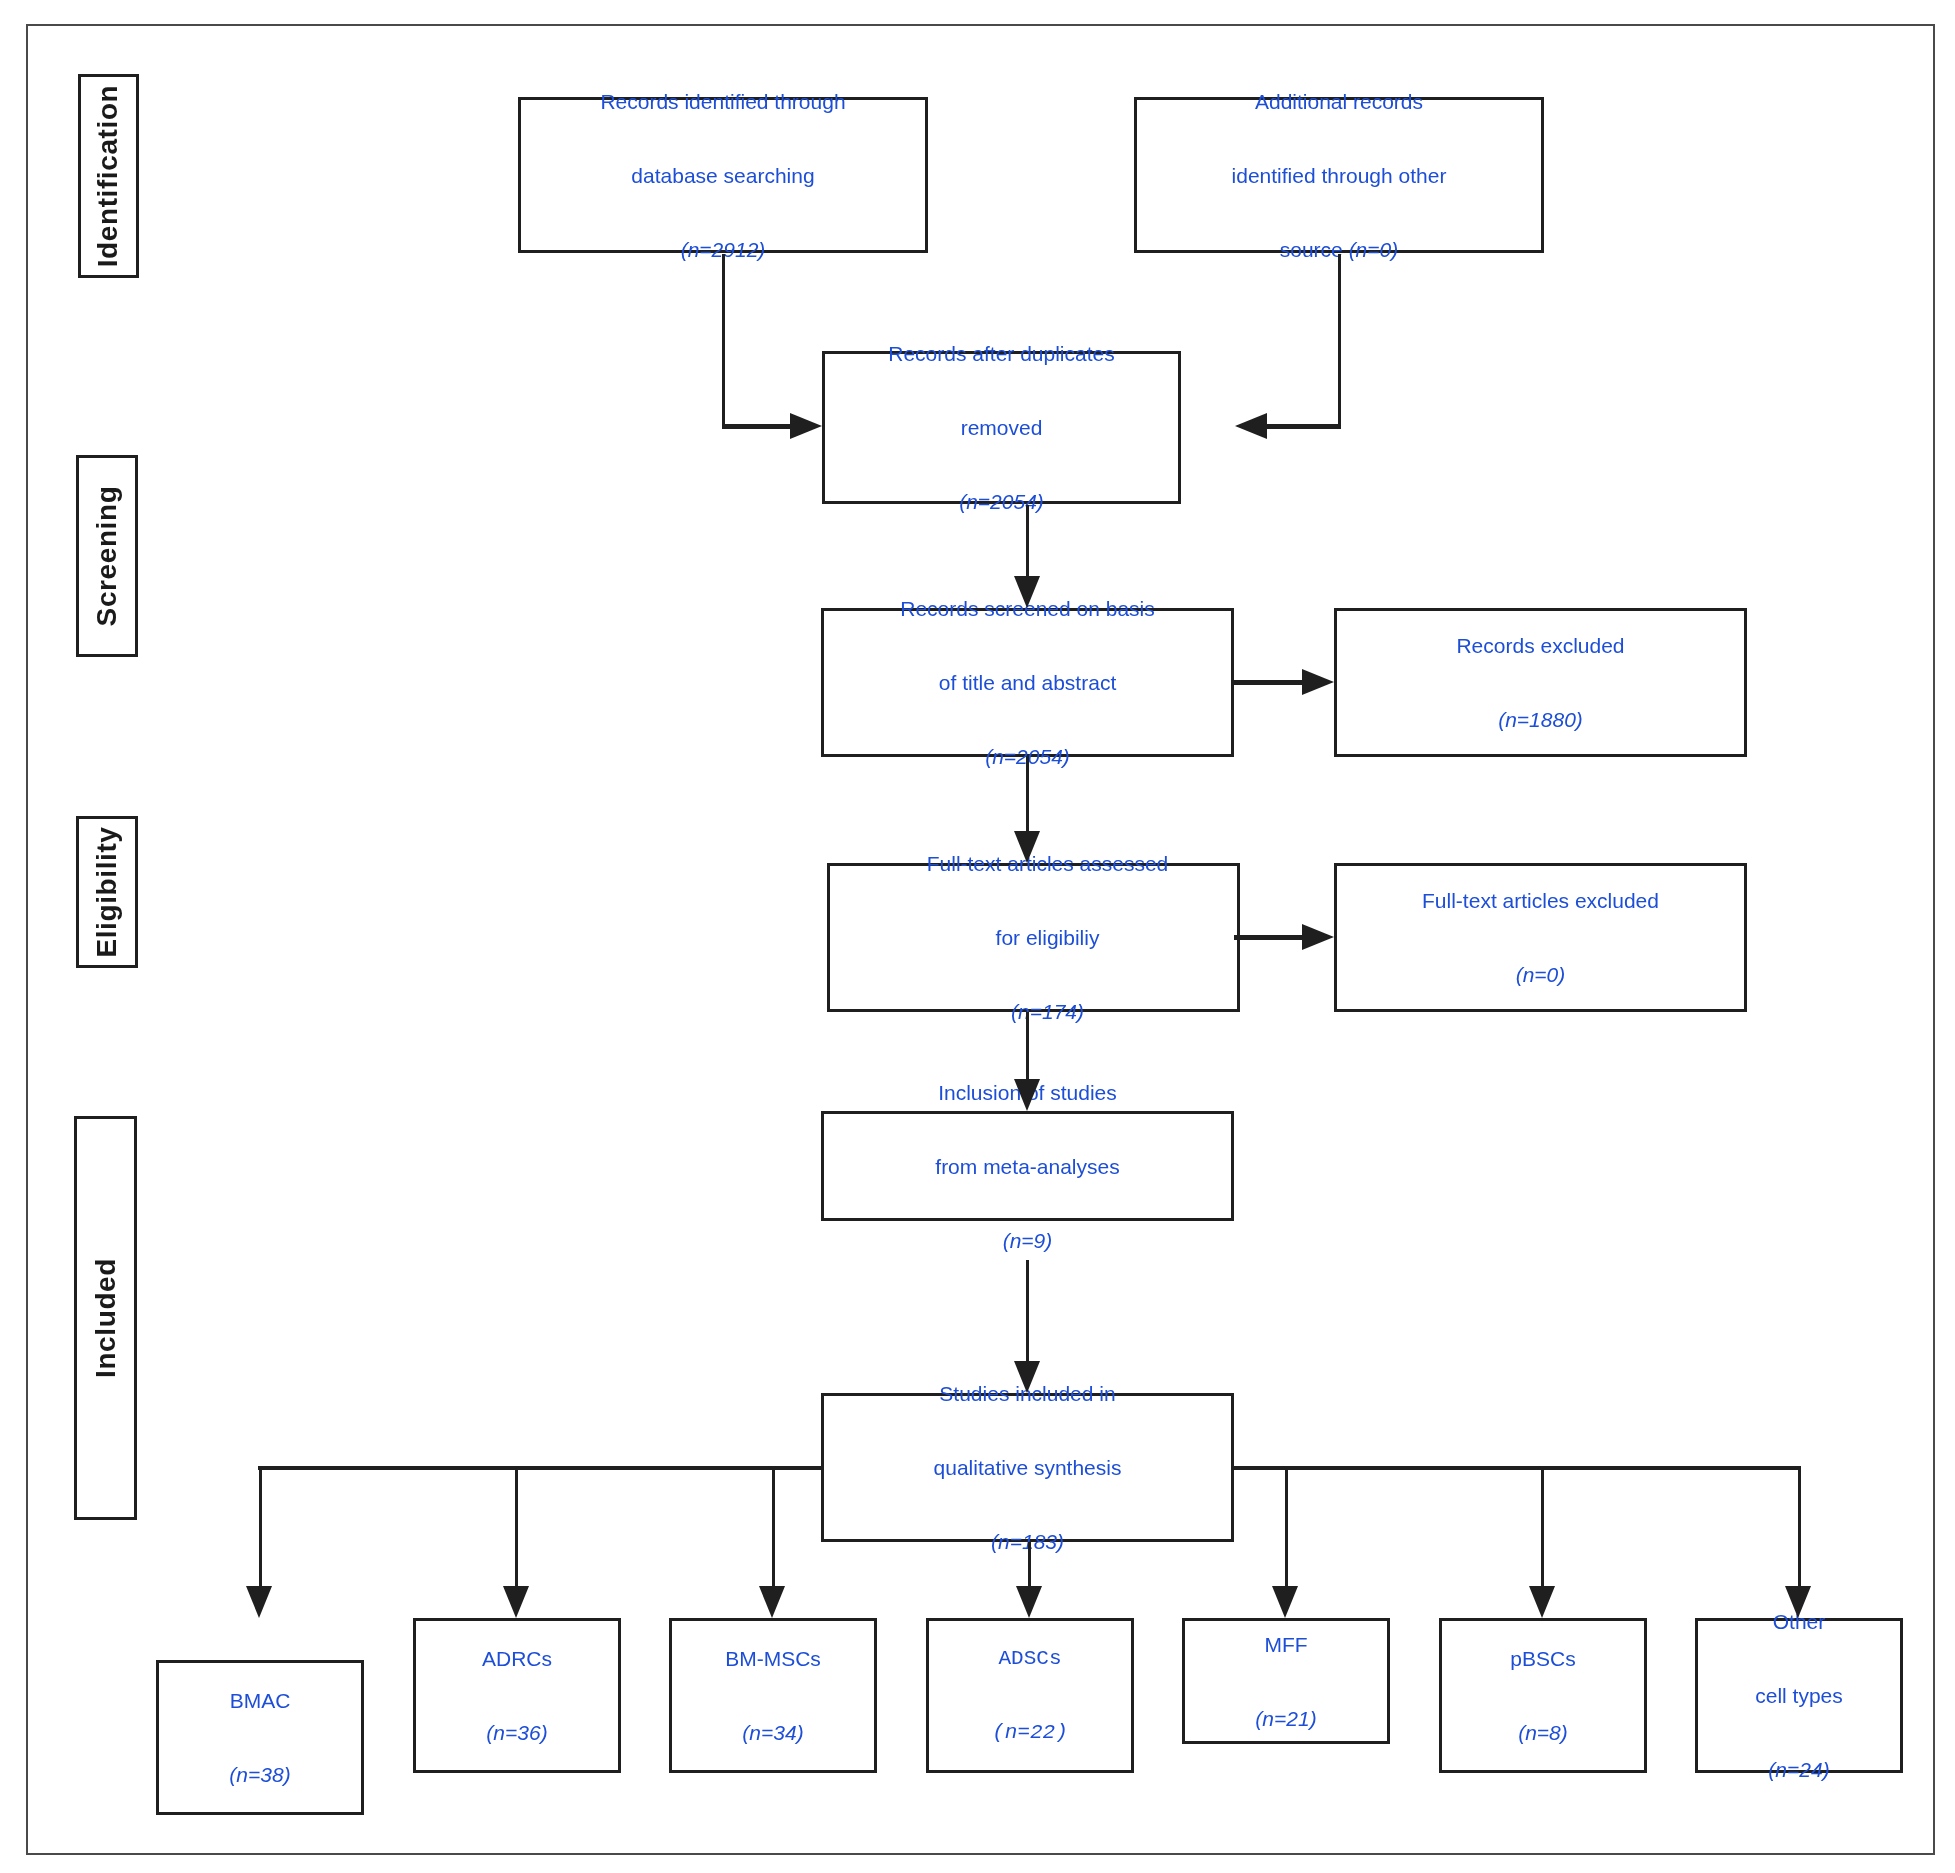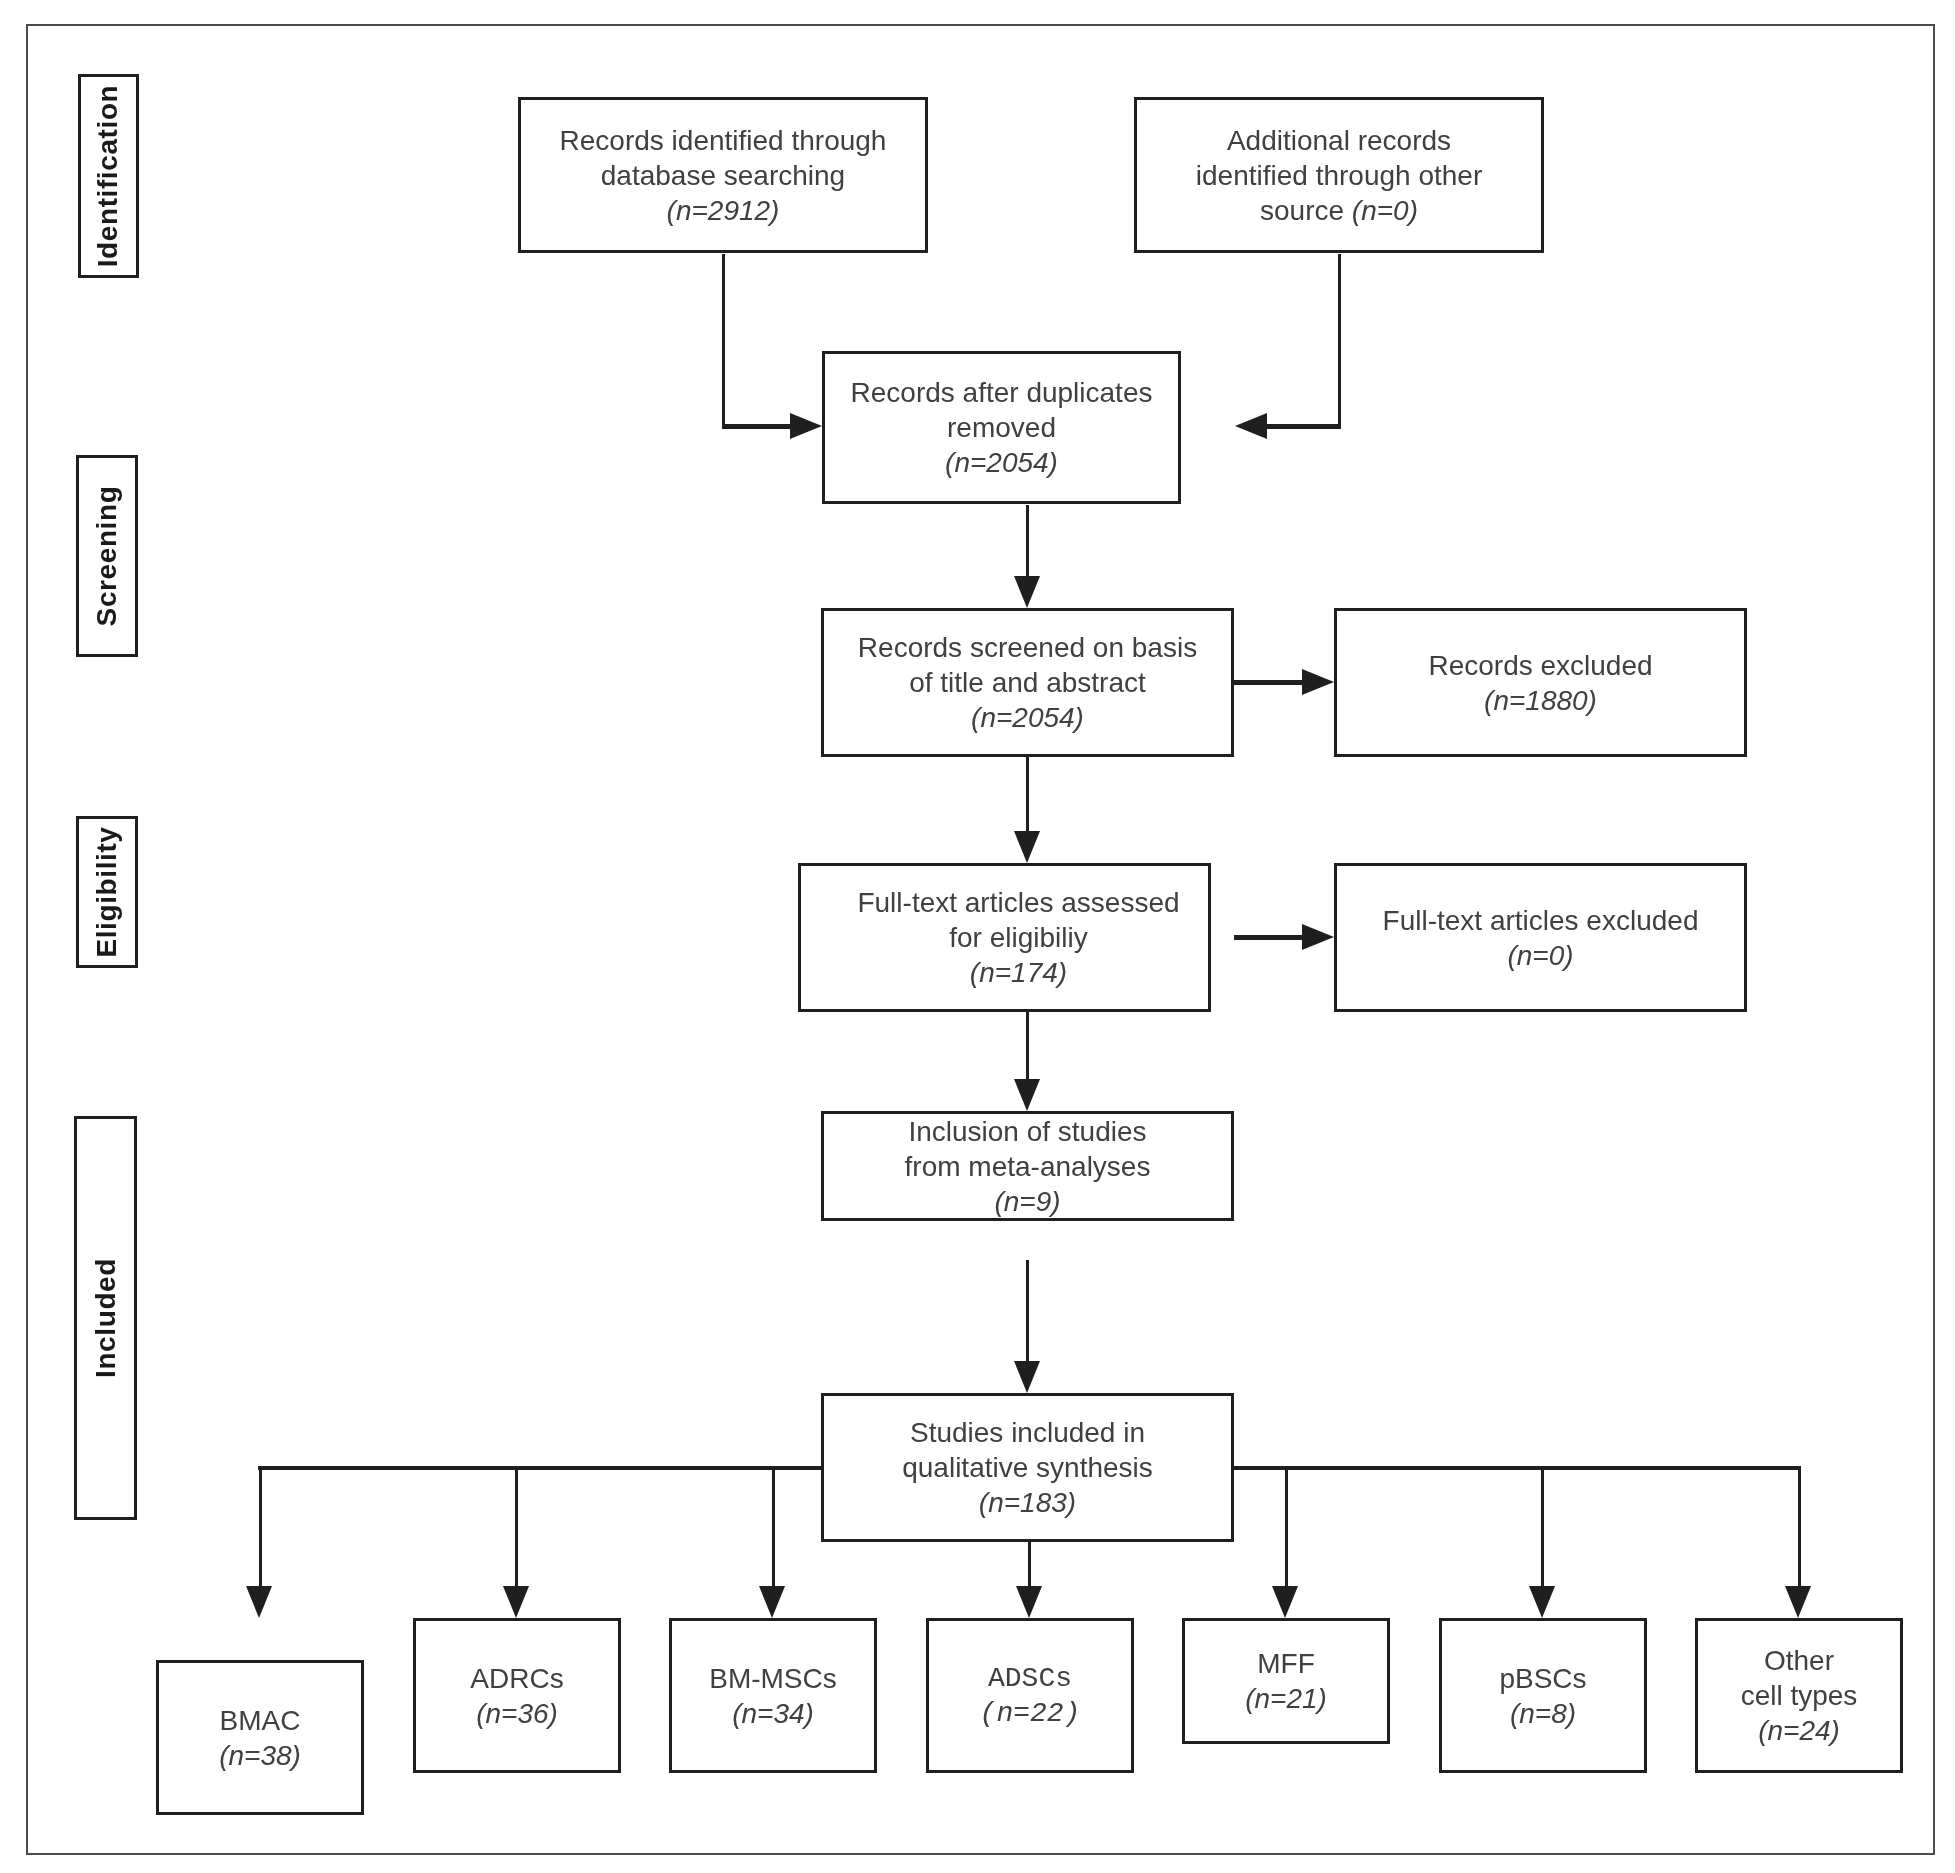--- a/index.html
+++ b/index.html
@@ -13,21 +13,21 @@
   }
   .frame{
     position:absolute;left:26px;top:23.6px;width:1905px;height:1827px;
     border:2.4px solid #4a4a4a;background:transparent;
   }
   
   .box{
     position:absolute;box-sizing:border-box;
     background:#ffffff;border:3.5px solid #1f1f1f;
     display:flex;flex-direction:column;justify-content:center;align-items:center;
-    text-align:center;font-size:28px;line-height:35px;color:#404040;
+    text-align:center;font-size:21px;line-height:35px;color:#1d4ed8;gap:39px;
   }
   .box .line{white-space:nowrap;}
   .it{font-style:italic;}
   
   .slabel{
     position:absolute;box-sizing:border-box;
     background:#ffffff;border:3px solid #1f1f1f;
     display:flex;align-items:center;justify-content:center;
   }
   .slabel span{
@@ -45,21 +45,21 @@
   .ah-left{position:absolute;width:0;height:0;
     border-top:13.6px solid transparent;border-bottom:13.6px solid transparent;
     border-right:32px solid #1f1f1f;}
 
   
   #b-records-identified{left:518px;top:97px;width:410px;height:156px;}
   #b-additional-records{left:1134px;top:97px;width:410px;height:156px;}
   #b-duplicates-removed{left:822px;top:351px;width:359px;height:153px;}
   #b-records-screened{left:821px;top:608px;width:413px;height:149px;}
   #b-records-excluded{left:1334px;top:608px;width:413px;height:149px;}
-  #b-fulltext-assessed{left:798px;top:863px;width:413px;height:149px;padding-left:28px;}
+  #b-fulltext-assessed{left:827px;top:863px;width:413px;height:149px;padding-left:28px;}
   #b-fulltext-excluded{left:1334px;top:863px;width:413px;height:149px;}
   #b-inclusion-meta{left:821px;top:1111px;width:413px;height:110px;}
   #b-studies-included{left:821px;top:1393px;width:413px;height:149px;}
   #b-bmac{left:156px;top:1618px;width:208px;height:155px;margin-top:42px;}
   #b-adrcs{left:413px;top:1618px;width:208px;height:155px;}
   #b-bm-mscs{left:669px;top:1618px;width:208px;height:155px;}
   #b-adscs{left:926px;top:1618px;width:208px;height:155px;font-family:Liberation Mono, monospace;}
   #b-mff{left:1182px;top:1618px;width:208px;height:126px;}
   #b-pbscs{left:1439px;top:1618px;width:208px;height:155px;}
   #b-other{left:1695px;top:1618px;width:208px;height:155px;}

